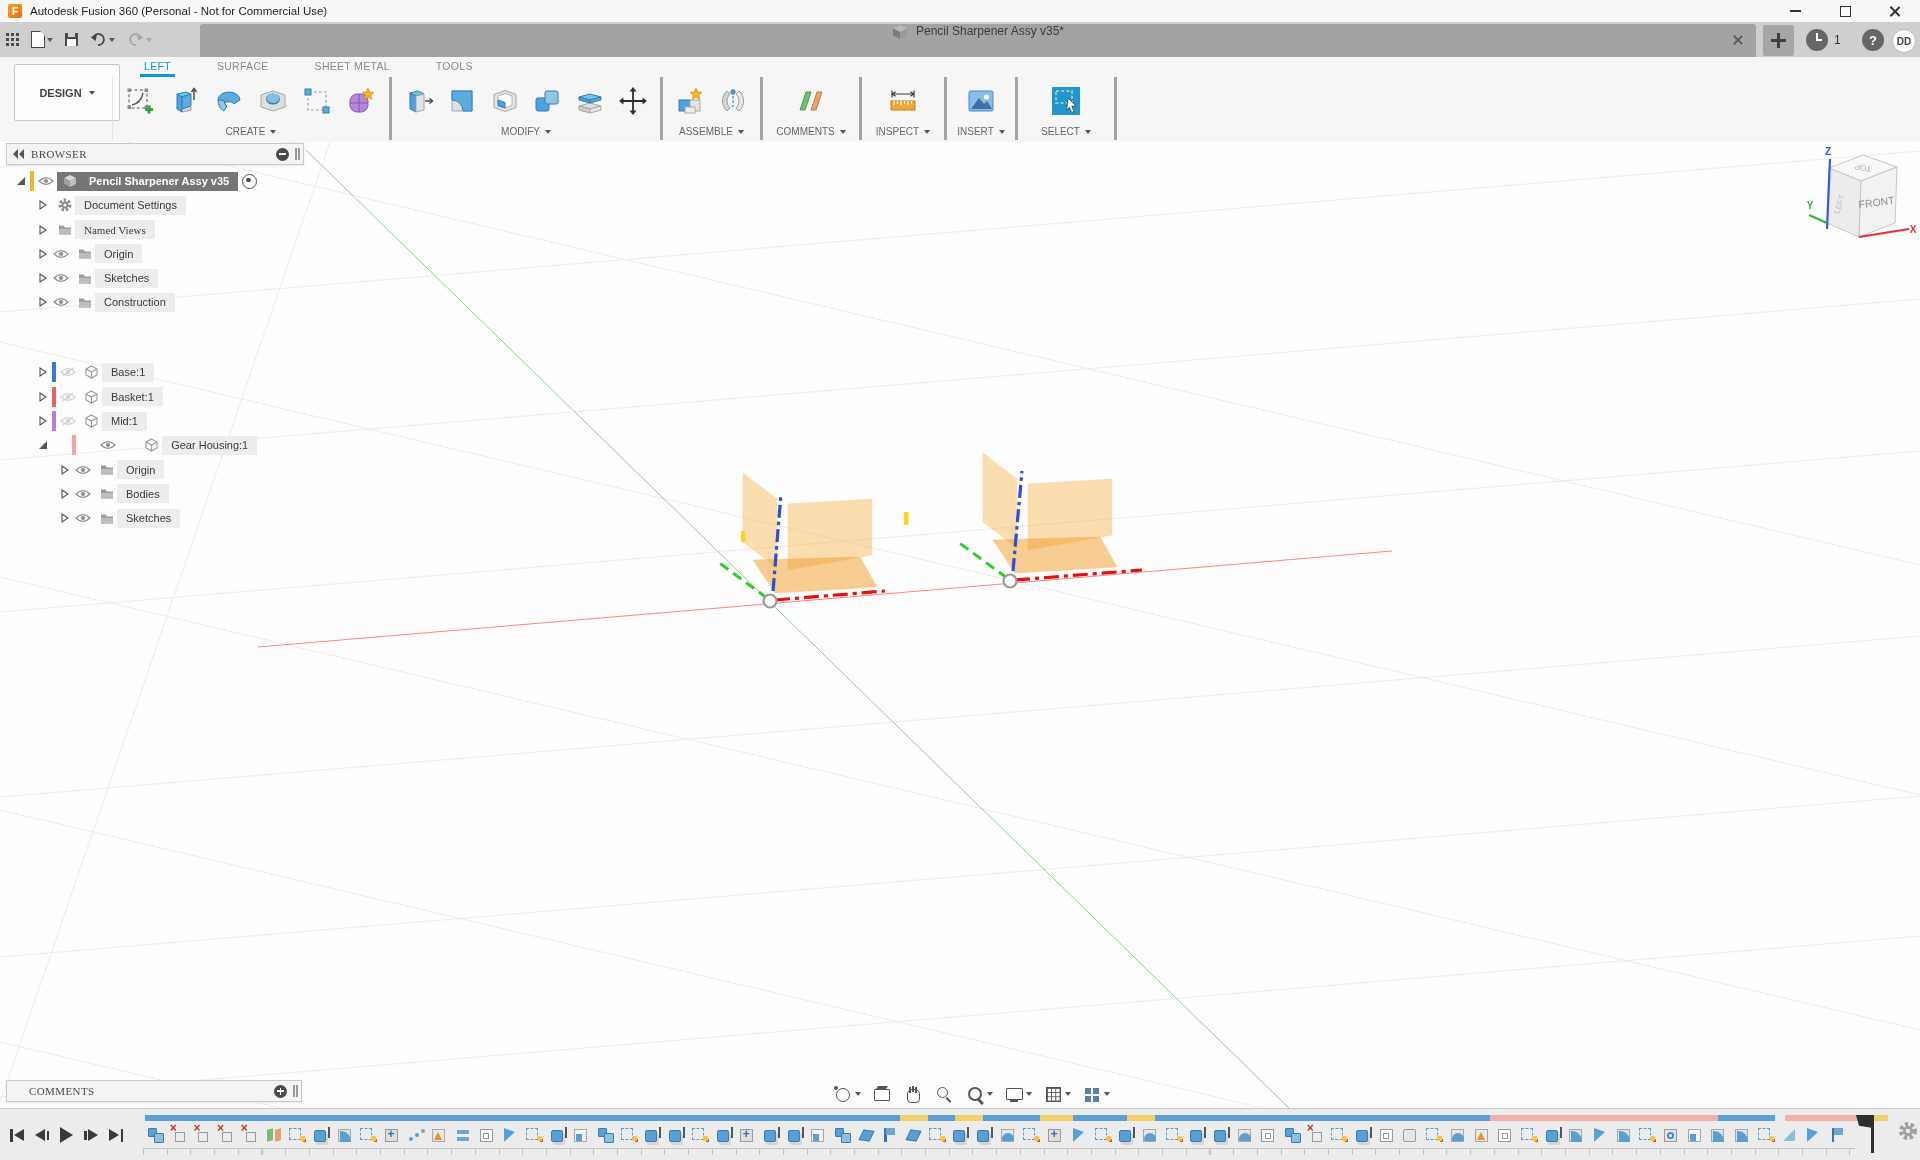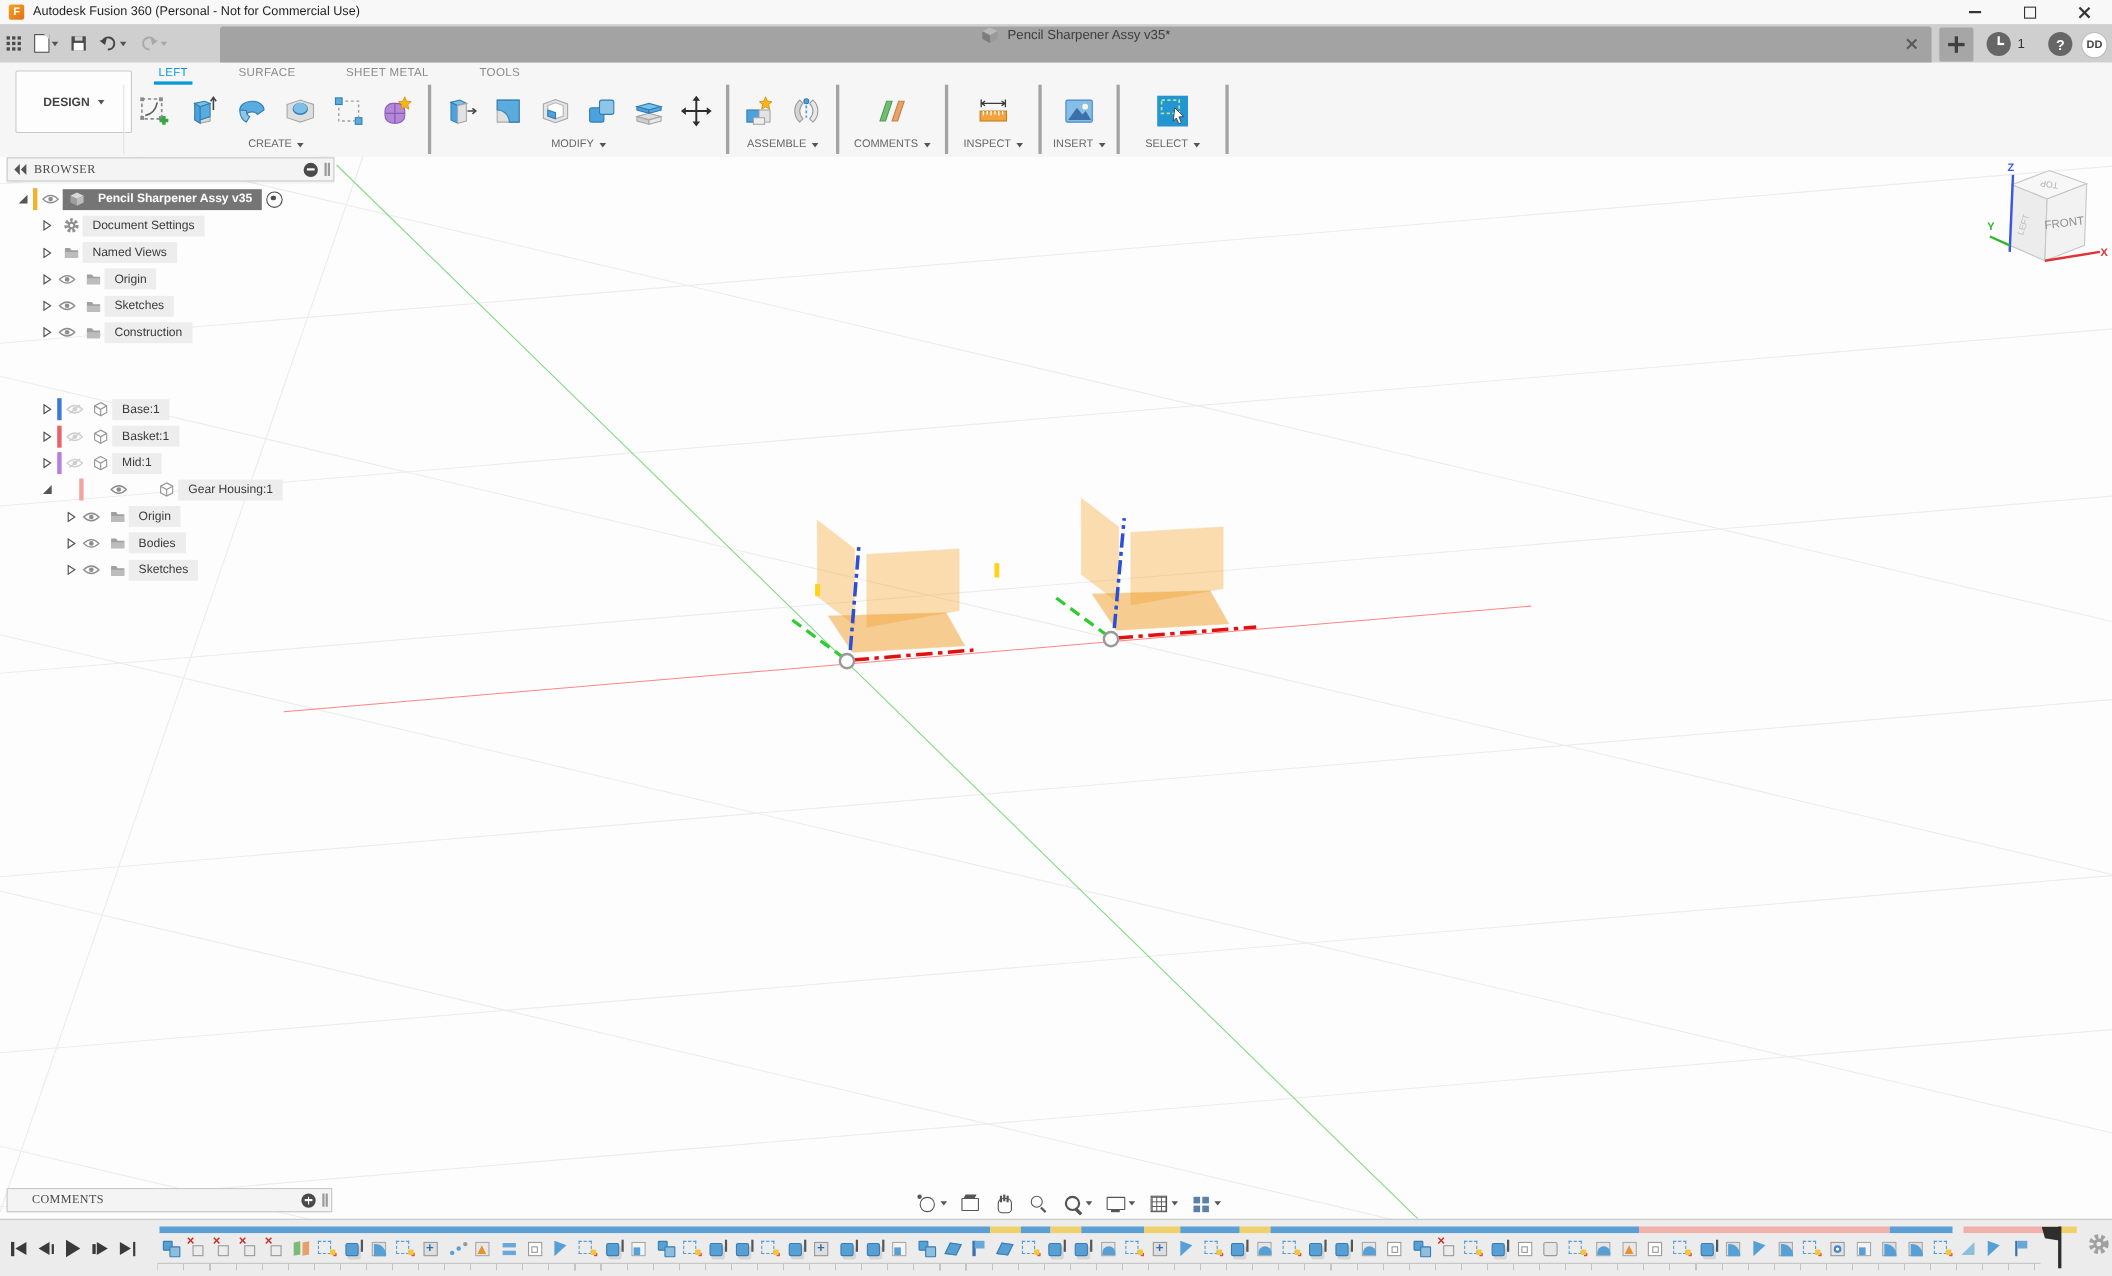--- a/index.html
+++ b/index.html
@@ -542,21 +542,21 @@
             <span class="ticon">
               <svg width="14" height="14" viewBox="0 0 14 14">
                 <circle cx="7" cy="7" r="4.5" fill="none" stroke="#8f8f8f" stroke-width="4" stroke-dasharray="2.2 1.7"></circle>
                 <circle cx="7" cy="7" r="3.4" fill="#8f8f8f"></circle>
                 <circle cx="7" cy="7" r="1.5" fill="#fff"></circle>
               </svg>
             </span>
             <span class="tlabel">Document Settings</span>
           </span>
         </div>
-        <div class="trow" style="padding-left: 36px;">
+        <div class="trow" style="padding-left: 36px; font-family: Liberation Serif, serif;">
           <span class="texp">
             <svg width="8" height="10" viewBox="0 0 8 10">
               <path d="M1 1 L7 5 L1 9 Z" fill="#fff" stroke="#555" stroke-width="1.1"></path>
             </svg>
           </span>
           <span class="twrap">
             <span class="ticon">
               <svg width="14" height="11" viewBox="0 0 14 11">
                 <path d="M1 1.5 h4.5 l1.5 2 H13 v7 H1 Z" fill="#9f9f9f"></path>
                 <path d="M1 5 H13 V10.5 H1 Z" fill="#bcbcbc"></path>

